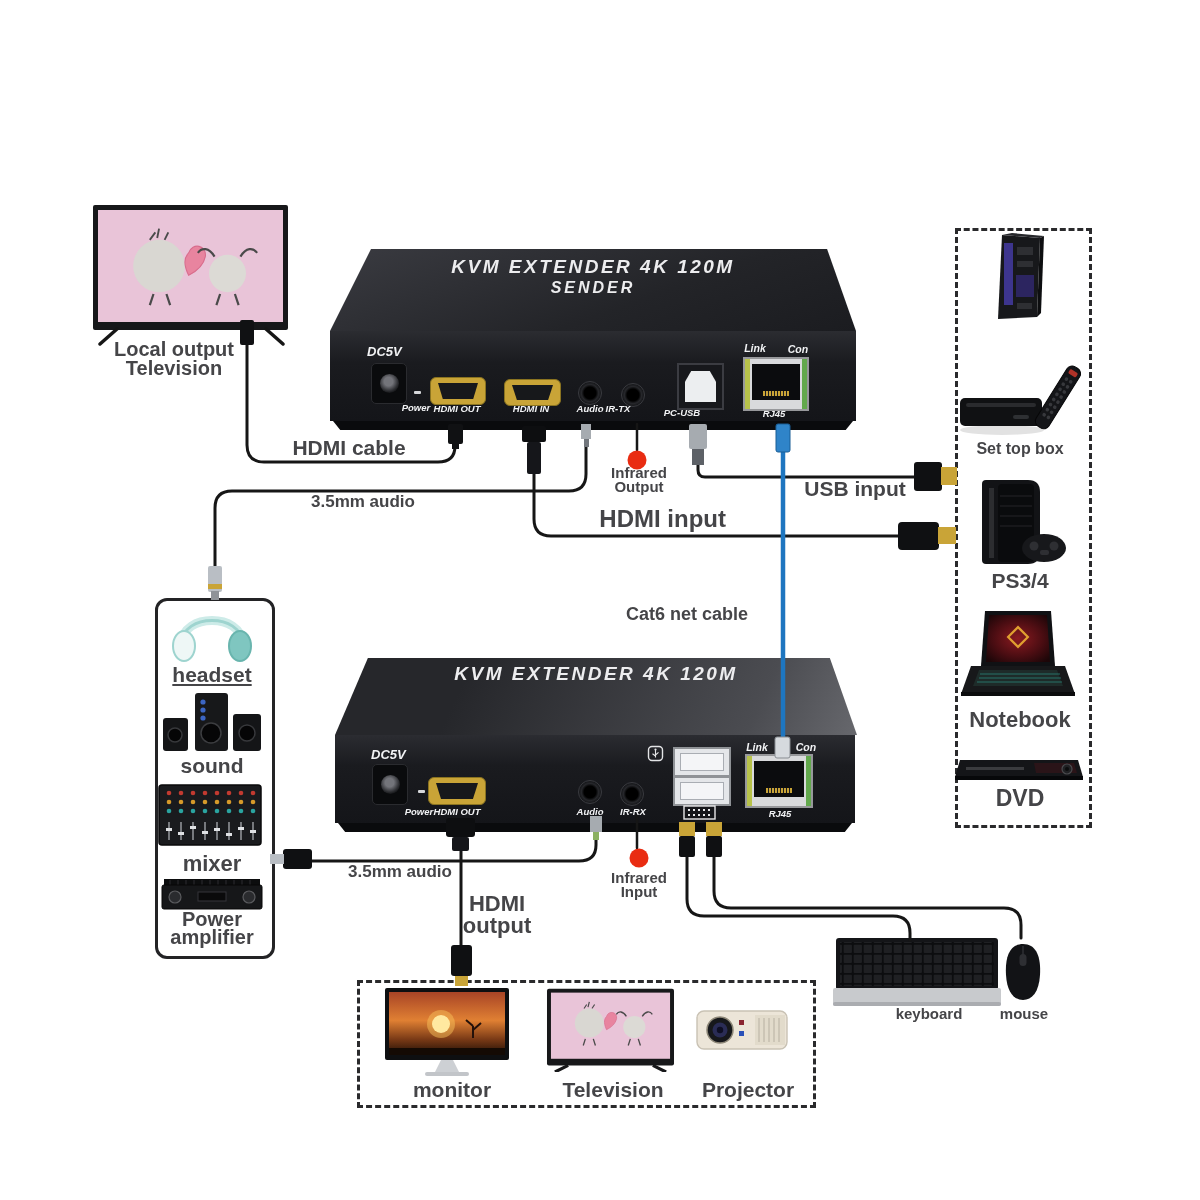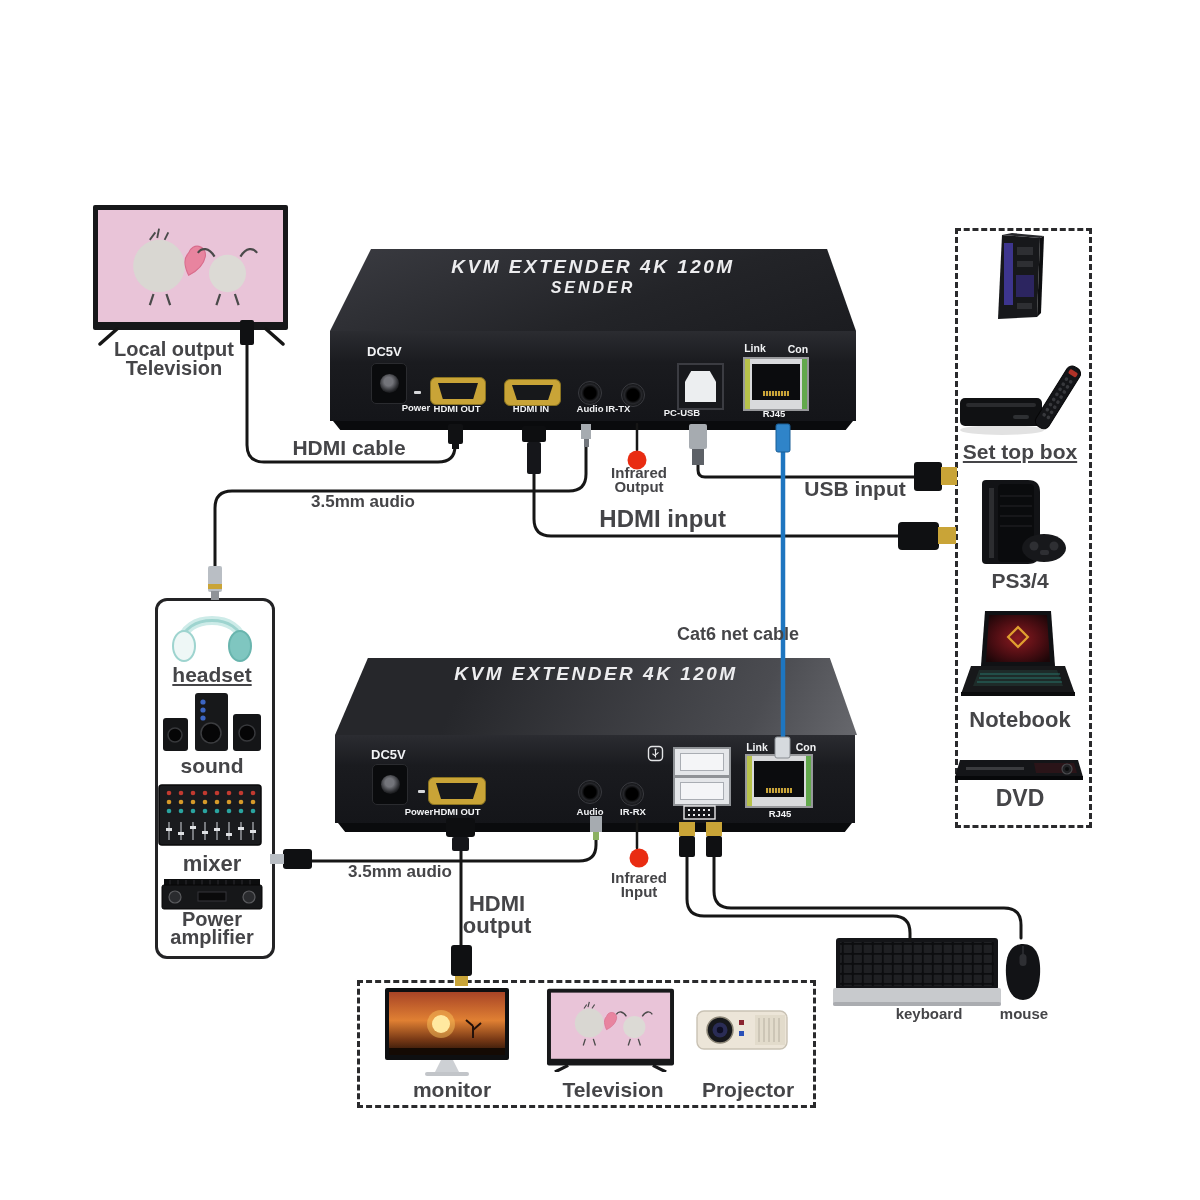--- a/index.html
+++ b/index.html
@@ -17,21 +17,21 @@
   .dev-top .t2{letter-spacing:3px;font-size:16px;line-height:20px;}
   .sender-top{left:330px;top:249px;width:526px;height:82px;padding-top:0;
       clip-path:polygon(7.8% 0,94.5% 0,100% 100%,0 100%);
       background:linear-gradient(160deg,#3a3b41 0%,#232428 60%,#1b1c20 100%);}
   .sender-top .inner{padding-top:7px;}
   .receiver-top{left:335px;top:658px;width:522px;height:77px;
       clip-path:polygon(6.3% 0,94.8% 0,100% 100%,0 100%);
       background:linear-gradient(115deg,#26272b 25%,#4b4c51 80%,#67686d 100%);}
   .receiver-top .inner{padding-top:5px;}
   .dev-front{position:absolute;z-index:3;
-      background:linear-gradient(180deg,#2b2c31 0%,#1a1b1f 35%,#141519 100%);}
+      background:linear-gradient(180deg,#2b2c31 0%,#1a1b1f 35%,#141519 100%);font-style:italic;}
   .sender-front{left:330px;top:331px;width:526px;height:90px;}
   .receiver-front{left:335px;top:735px;width:520px;height:88px;}
   .dev-lip{position:absolute;z-index:3;background:#0a0b0d;}
   .sender-lip{left:333px;top:421px;width:520px;height:9px;clip-path:polygon(0 0,100% 0,98.6% 100%,1.4% 100%);}
   .receiver-lip{left:338px;top:823px;width:514px;height:9px;clip-path:polygon(0 0,100% 0,98.6% 100%,1.4% 100%);}
   
   .plab{position:absolute;color:#f2f3f5;font-weight:bold;font-size:9.5px;text-align:center;line-height:11px;}
   .plab-big{position:absolute;color:#f2f3f5;font-weight:bold;font-size:13px;}
   .dcjack{position:absolute;background:#0a0b0d;border:1px solid #2a2b2f;border-radius:5px;}
   .dcjack::after{content:"";position:absolute;left:50%;top:50%;width:19px;height:19px;margin:-9.5px 0 0 -9.5px;
@@ -286,21 +286,21 @@
           <circle cx="103" cy="41" r="1.8"></circle>
         <circle cx="98" cy="47" r="1.8"></circle>
           <circle cx="103" cy="47" r="1.8"></circle>
         <circle cx="98" cy="53" r="1.8"></circle>
           <circle cx="103" cy="53" r="1.8"></circle>
         <circle cx="98" cy="59" r="1.8"></circle>
           <circle cx="103" cy="59" r="1.8"></circle>
       </g>
     </g>
   </svg>
-  <div class="lbl z6" style="left:952px;top:441px;width:136px;font-size:21px;text-decoration:underline;">Set top box</div>
+  <div class="lbl z6" style="left:952px;top:441px;width:136px;font-size:16px;">Set top box</div>
 
   <svg class="abs" style="left:964px;top:476px;z-index:2;" width="106" height="95" viewBox="0 0 106 95">
     <path d="M22 4 h42 q12 0 12 12 v60 q0 12 -12 12 h-42 q-4 0 -4 -4 v-76 q0 -4 4 -4 z" fill="#121316"></path>
     <rect x="25" y="12" width="5" height="70" fill="#2c2d30"></rect>
     <rect x="34" y="8" width="36" height="78" rx="4" fill="#0a0b0d"></rect>
     <g stroke="#242528" stroke-width="1">
         <line x1="36" y1="20" x2="68" y2="20"></line>
         <line x1="36" y1="30" x2="68" y2="30"></line>
         <line x1="36" y1="40" x2="68" y2="40"></line>
         <line x1="36" y1="50" x2="68" y2="50"></line>
@@ -472,21 +472,21 @@
   </svg>
 
   <div class="lbl z6" style="left:250px;top:437px;width:124px;font-size:21px;margin-left:37px;">HDMI cable</div>
   <div class="lbl z6" style="left:301px;top:493px;width:124px;font-size:17px;">3.5mm audio</div>
   <div class="lbl z6" style="left:597px;top:466px;width:84px;font-size:15px;line-height:13.5px;">
     <div>Infrared</div>
     <div>Output</div>
   </div>
   <div class="lbl z6" style="left:560px;top:506px;width:166px;font-size:24px;text-align:right;">HDMI input</div>
   <div class="lbl z6" style="left:793px;top:478px;width:124px;font-size:21px;">USB input</div>
-  <div class="lbl z6" style="left:666px;top:605px;width:144px;font-size:18px;margin-top:20px;">Cat6 net cable</div>
+  <div class="lbl z6" style="left:615px;top:605px;width:144px;font-size:18px;">Cat6 net cable</div>
   <div class="lbl z6" style="left:338px;top:863px;width:124px;font-size:17px;">3.5mm audio</div>
   <div class="lbl z6" style="left:445px;top:893px;width:104px;font-size:22px;line-height:22px;">
     <div>HDMI</div>
     <div>output</div>
   </div>
   <div class="lbl z6" style="left:597px;top:871px;width:84px;font-size:15px;line-height:13.5px;">
     <div>Infrared</div>
     <div>Input</div>
   </div>
 

